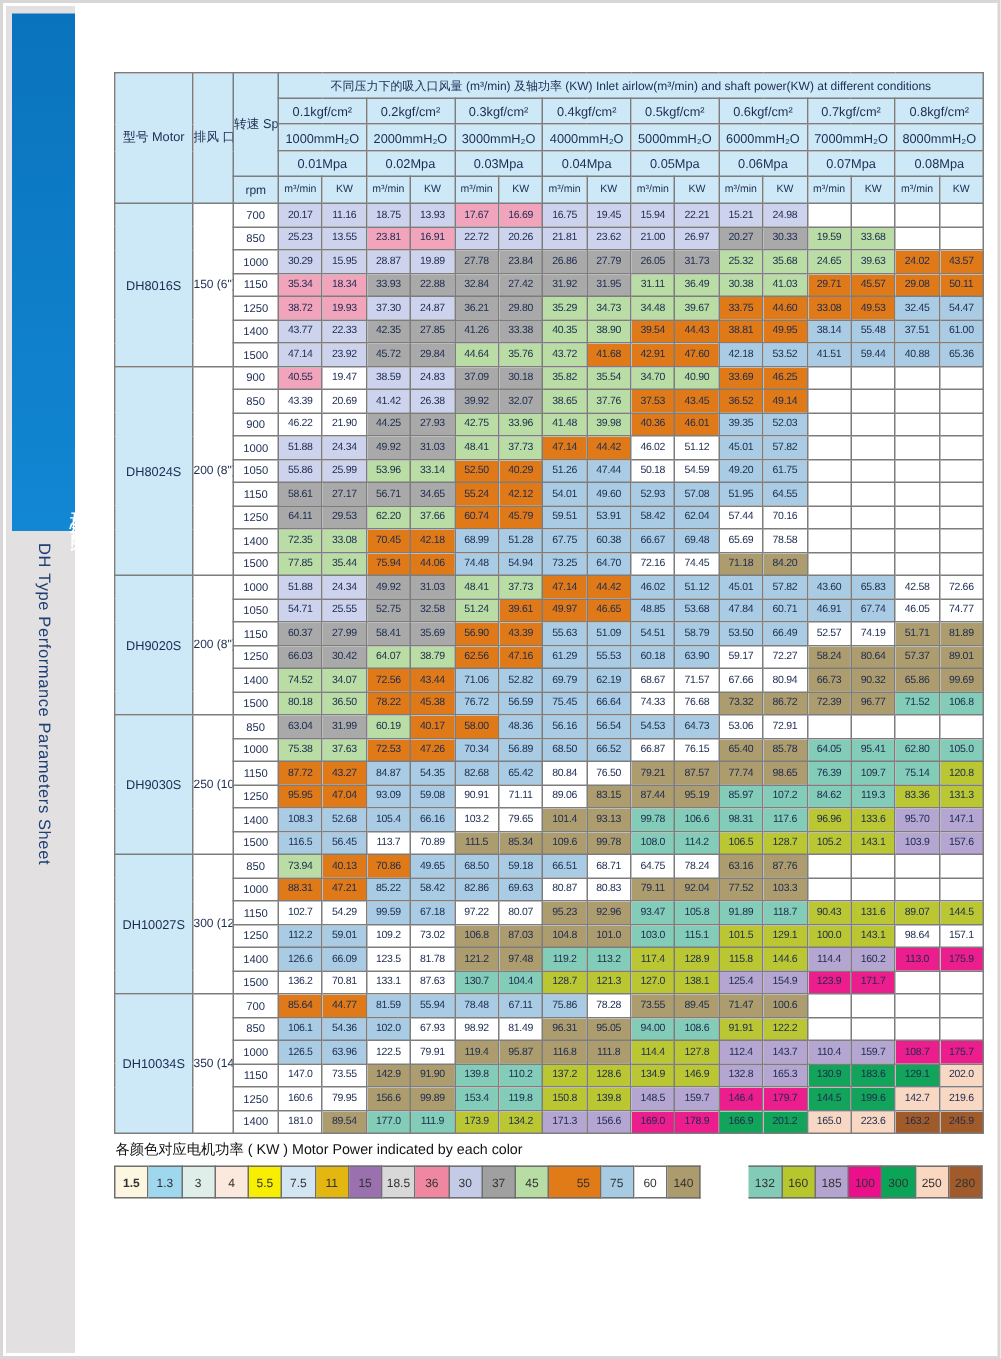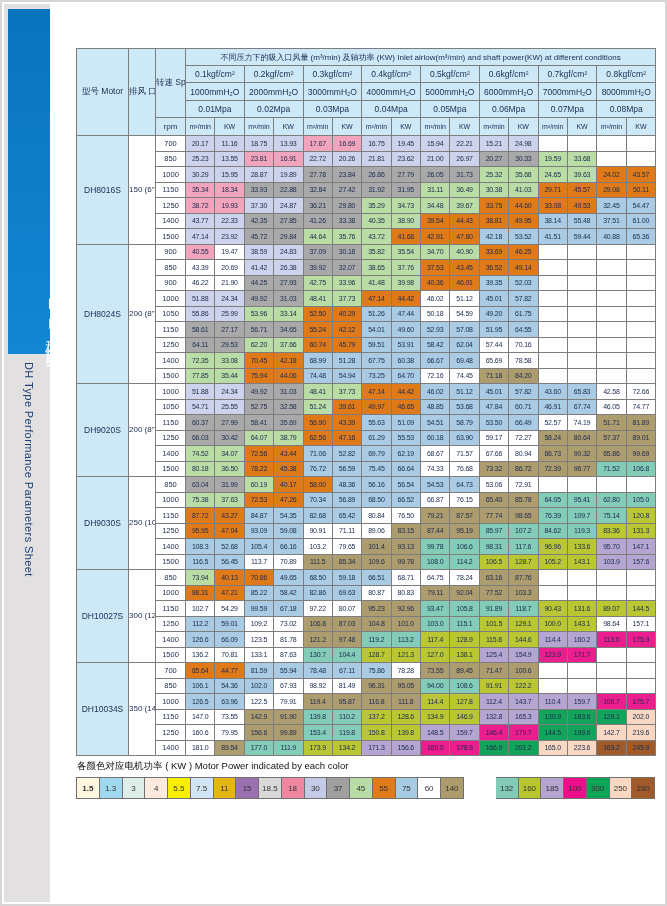--- a/index.html
+++ b/index.html
@@ -923,25 +923,25 @@
 <div class="legend-row">
     <div class="sw" style="background: rgb(253, 246, 224);">1.5</div>
     <div class="sw" style="background: rgb(158, 215, 238);">1.3</div>
     <div class="sw" style="background: rgb(224, 238, 234);">3</div>
     <div class="sw" style="background: rgb(251, 233, 221);">4</div>
     <div class="sw" style="background: rgb(248, 238, 0);">5.5</div>
     <div class="sw" style="background: rgb(211, 228, 243);">7.5</div>
     <div class="sw" style="background: rgb(227, 182, 16);">11</div>
     <div class="sw" style="background: rgb(154, 112, 174);">15</div>
     <div class="sw" style="background: rgb(216, 216, 216);">18.5</div>
-    <div class="sw" style="background: rgb(239, 135, 161);">18</div>
+    <div class="sw" style="background: rgb(239, 135, 161);">36</div>
     <div class="sw" style="background: rgb(195, 203, 230);">30</div>
     <div class="sw" style="background: rgb(160, 160, 160);">37</div>
     <div class="sw" style="background: rgb(184, 221, 164);">45</div>
-    <div class="sw" style="background: rgb(225, 123, 23);">55</div>
+    <div class="sw" style="background: rgb(225, 123, 23); padding-left: 12px;">55</div>
     <div class="sw" style="background: rgb(167, 203, 226);">75</div>
     <div class="sw" style="background: rgb(255, 255, 255);">60</div>
     <div class="sw" style="background: rgb(172, 155, 109);">140</div>
     <div class="sw" style="background: rgb(130, 203, 182); margin-left: 32px;">132</div>
     <div class="sw" style="background: rgb(184, 198, 46);">160</div>
     <div class="sw" style="background: rgb(179, 164, 208);">185</div>
     <div class="sw" style="background: rgb(236, 15, 139);">100</div>
     <div class="sw" style="background: rgb(11, 165, 87);">300</div>
     <div class="sw" style="background: rgb(249, 215, 193);">250</div>
     <div class="sw" style="background: rgb(161, 91, 42);">280</div>

